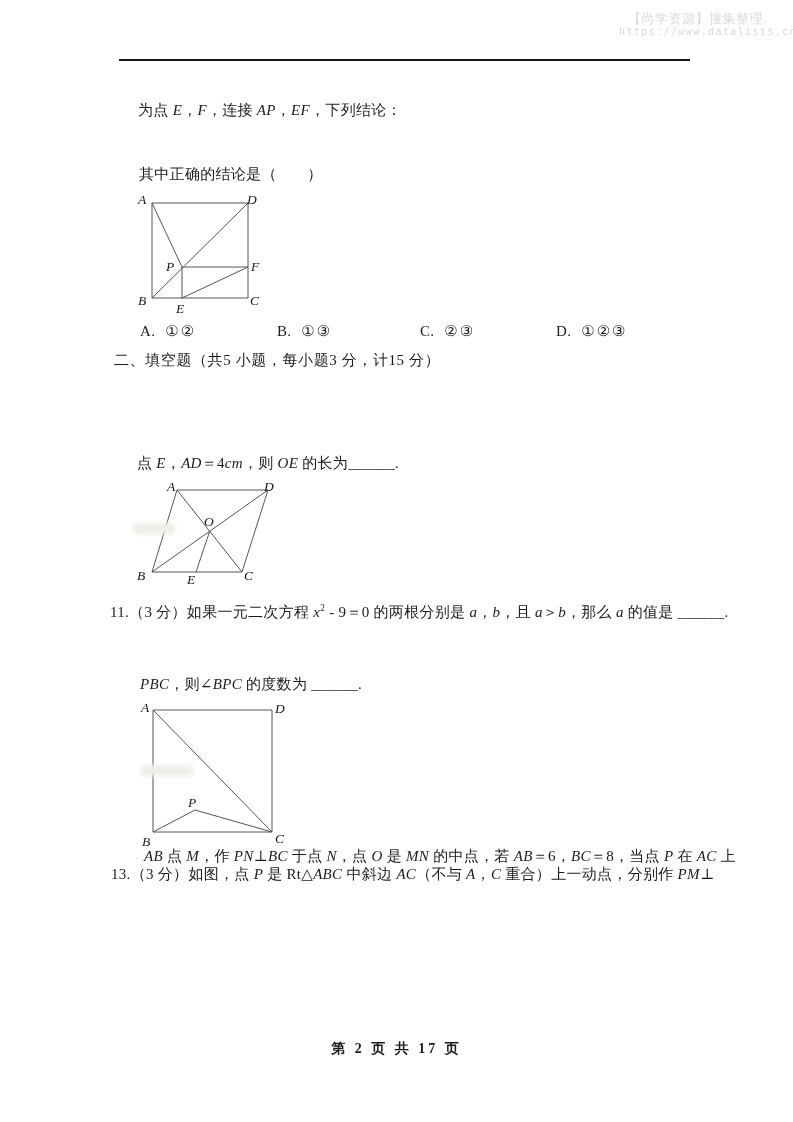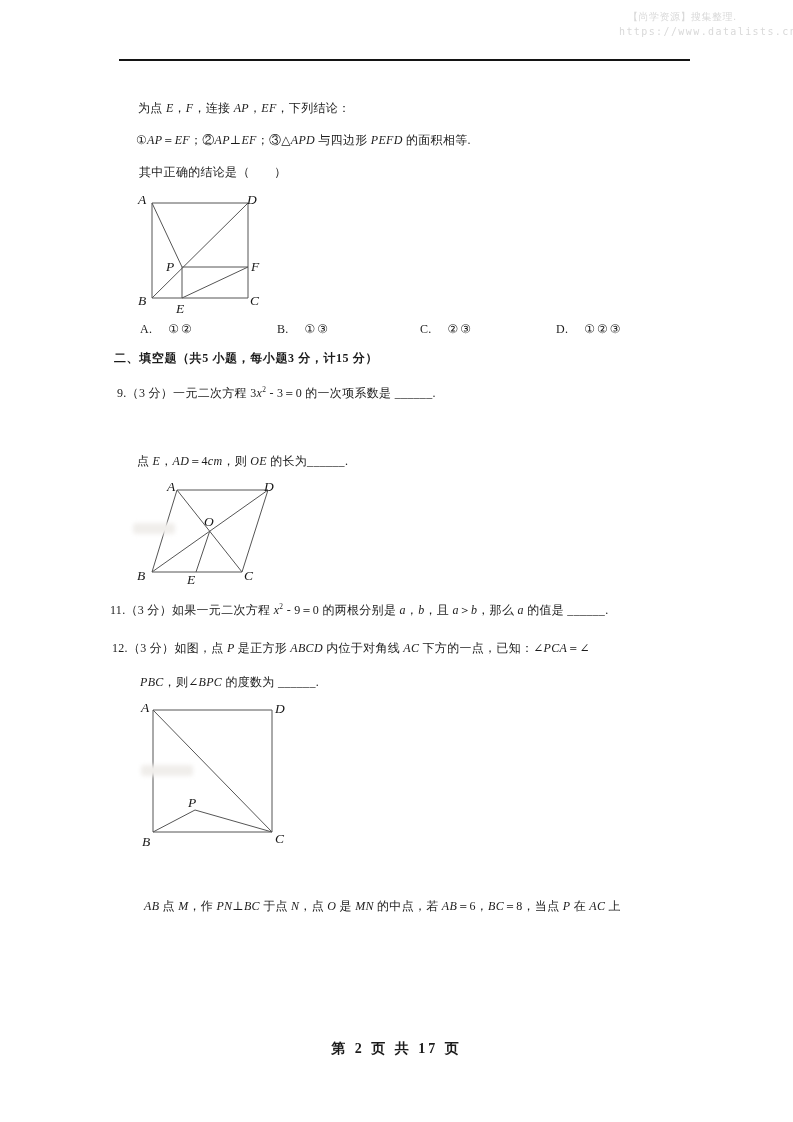--- a/index.html
+++ b/index.html
@@ -1,46 +1,45 @@
 <!DOCTYPE html>
 <html><head>
 <meta charset="utf-8">
 <style>
   html,body{margin:0;padding:0;background:#9a9a9a;}
   .page{
     position:relative;width:793px;height:1122px;margin:0 auto;background:#ffffff;
     font-family:"Liberation Serif","DejaVu Serif",serif;color:#1b1b1b;overflow:hidden;
   }
-  .t{position:absolute;font-size:12px;line-height:1.25;white-space:nowrap;letter-spacing:0.3px;}
+  .t{position:absolute;font-size:15px;line-height:1.25;white-space:nowrap;letter-spacing:0.3px;}
   .t i{font-style:italic;}
   .t sup{font-size:0.62em;vertical-align:super;line-height:0;}
-  .bold{font-weight:bold;letter-spacing:0.6px;}
+  .bold{font-weight:normal;letter-spacing:0.6px;}
   .rule{position:absolute;left:119px;top:59px;width:571px;height:2px;background:#141414;}
   .wm{position:absolute;color:#d9d9d9;white-space:nowrap;}
-  .wm1{left:628px;top:10px;font-size:10px;font-family:"DejaVu Sans",sans-serif;letter-spacing:0.5px;}
+  .wm1{left:628px;top:10px;font-size:13px;font-family:"DejaVu Sans",sans-serif;letter-spacing:0.5px;}
   .wm2{left:619px;top:26px;font-size:10px;font-family:"DejaVu Sans Mono",monospace;letter-spacing:1.4px;}
-  .opt span.optv{margin-left:16px;letter-spacing:2px;}
+  .opt span.optv{margin-left:10px;letter-spacing:2px;}
   .fig{position:absolute;}
   .fig line,.fig polygon,.fig polyline{stroke:#555555;stroke-width:1;fill:none;}
   .fig text{font-family:"Liberation Serif","DejaVu Serif",serif;font-style:italic;font-size:13.5px;fill:#161616;}
   .footer{position:absolute;left:0;top:1040px;width:793px;text-align:center;
     font-size:14px;font-weight:bold;letter-spacing:3px;}
   .smudge{position:absolute;background:#f0eeeb;filter:blur(2px);border-radius:3px;}
 </style>
 </head>
 <body>
 
 <div class="page">
 
   <div class="wm wm1">【尚学资源】搜集整理.</div>
   <div class="wm wm2">https://www.datalists.cn</div>
   <div class="rule"></div>
 
   <div class="t" style="left:138px;top:101px">为点 <i>E</i>，<i>F</i>，连接 <i>AP</i>，<i>EF</i>，下列结论：</div>
-  <div class="t" style="left:136px;top:133px">①<i>AP</i>＝<i>EF</i>；②<i>AP</i>⊥<i>EF</i>；③△<i>APD</i> 与四边形 <i>PEFD</i> 的面积相等.</div>
   <div class="t" style="left:139px;top:165px">其中正确的结论是（　　）</div>
 
   <svg class="fig" style="left:135px;top:192px" width="170" height="125" viewBox="0 0 170 125">
     <polygon points="17,11 113,11 113,106 17,106"></polygon>
     <line x1="17" y1="106" x2="113" y2="11"></line>
     <line x1="17" y1="11" x2="47" y2="75"></line>
     <line x1="47" y1="75" x2="113" y2="75"></line>
     <line x1="47" y1="75" x2="47" y2="106"></line>
     <line x1="47" y1="106" x2="113" y2="75"></line>
     <text x="3" y="12">A</text>
@@ -60,53 +59,52 @@
   </div>
   <div class="t opt" style="left:420px;top:322px">
     <span>C.</span><span class="optv">②③</span>
   </div>
   <div class="t opt" style="left:556px;top:322px">
     <span>D.</span><span class="optv">①②③</span>
   </div>
 
   <div class="t bold" style="left:114px;top:351px">二、填空题（共5 小题，每小题3 分，计15 分）</div>
 
-  <div class="t" style="left:117px;top:386px">9.（3 分）一元二次方程 3<i>x</i><sup>2</sup> - 3＝0 的一次项系数是 ______.</div>
 
   <div class="t" style="left:137px;top:454px">点 <i>E</i>，<i>AD</i>＝4<i>cm</i>，则 <i>OE</i> 的长为______.</div>
 
   <svg class="fig" style="left:133px;top:478px" width="165" height="112" viewBox="0 0 165 112">
     <polygon points="44,12 135,12 109,94 19,94"></polygon>
     <line x1="44" y1="12" x2="109" y2="94"></line>
     <line x1="19" y1="94" x2="135" y2="12"></line>
     <line x1="76.7" y1="53.2" x2="63" y2="94"></line>
     <text x="34" y="13">A</text>
     <text x="131" y="13">D</text>
     <text x="4" y="102">B</text>
     <text x="111" y="102">C</text>
     <text x="54" y="106">E</text>
     <text x="71" y="48">O</text>
   </svg>
   <div class="smudge" style="left:133px;top:523px;width:42px;height:11px"></div>
 
   <div class="t" style="left:110px;top:603px">11.（3 分）如果一元二次方程 <i>x</i><sup>2</sup> - 9＝0 的两根分别是 <i>a</i>，<i>b</i>，且 <i>a</i>＞<i>b</i>，那么 <i>a</i> 的值是 ______.</div>
 
-  <div class="t" style="left:112px;top:641px">12.（3 分）如图，点 <i>P</i> 是正方形 <i>ABCD</i> 内位于对角线 <i>AC</i> 下方的一点，已知：∠<i>PCA</i>＝∠</div>
   <div class="t" style="left:140px;top:675px"><i>PBC</i>，则∠<i>BPC</i> 的度数为 ______.</div>
 
   <svg class="fig" style="left:138px;top:700px" width="155" height="150" viewBox="0 0 155 150">
     <polygon points="15,10 134,10 134,132 15,132"></polygon>
     <line x1="15" y1="10" x2="134" y2="132"></line>
     <line x1="15" y1="132" x2="57" y2="110"></line>
     <line x1="57" y1="110" x2="134" y2="132"></line>
     <text x="3" y="12">A</text>
     <text x="137" y="13">D</text>
     <text x="4" y="146">B</text>
     <text x="137" y="143">C</text>
     <text x="50" y="107">P</text>
   </svg>
   <div class="smudge" style="left:141px;top:765px;width:52px;height:11px"></div>
 
-  <div class="t" style="left:144px;top:899px"><i>AB</i> 点 <i>M</i>，作 <i>PN</i>⊥<i>BC</i> 于点 <i>N</i>，点 <i>O</i> 是 <i>MN</i> 的中点，若 <i>AB</i>＝6，<i>BC</i>＝8，当点 <i>P</i> 在 <i>AC</i> 上</div>
+  <div class="t" style="left:111px;top:865px">13.（3 分）如图，点 <i>P</i> 是 Rt△<i>ABC</i> 中斜边 <i>AC</i>（不与 <i>A</i>，<i>C</i> 重合）上一动点，分别作 <i>PM</i>⊥</div>
+  <div class="t" style="left:144px;top:847px"><i>AB</i> 点 <i>M</i>，作 <i>PN</i>⊥<i>BC</i> 于点 <i>N</i>，点 <i>O</i> 是 <i>MN</i> 的中点，若 <i>AB</i>＝6，<i>BC</i>＝8，当点 <i>P</i> 在 <i>AC</i> 上</div>
 
   <div class="footer">第 2 页 共 17 页</div>
 
 </div>
 
 </body></html>

